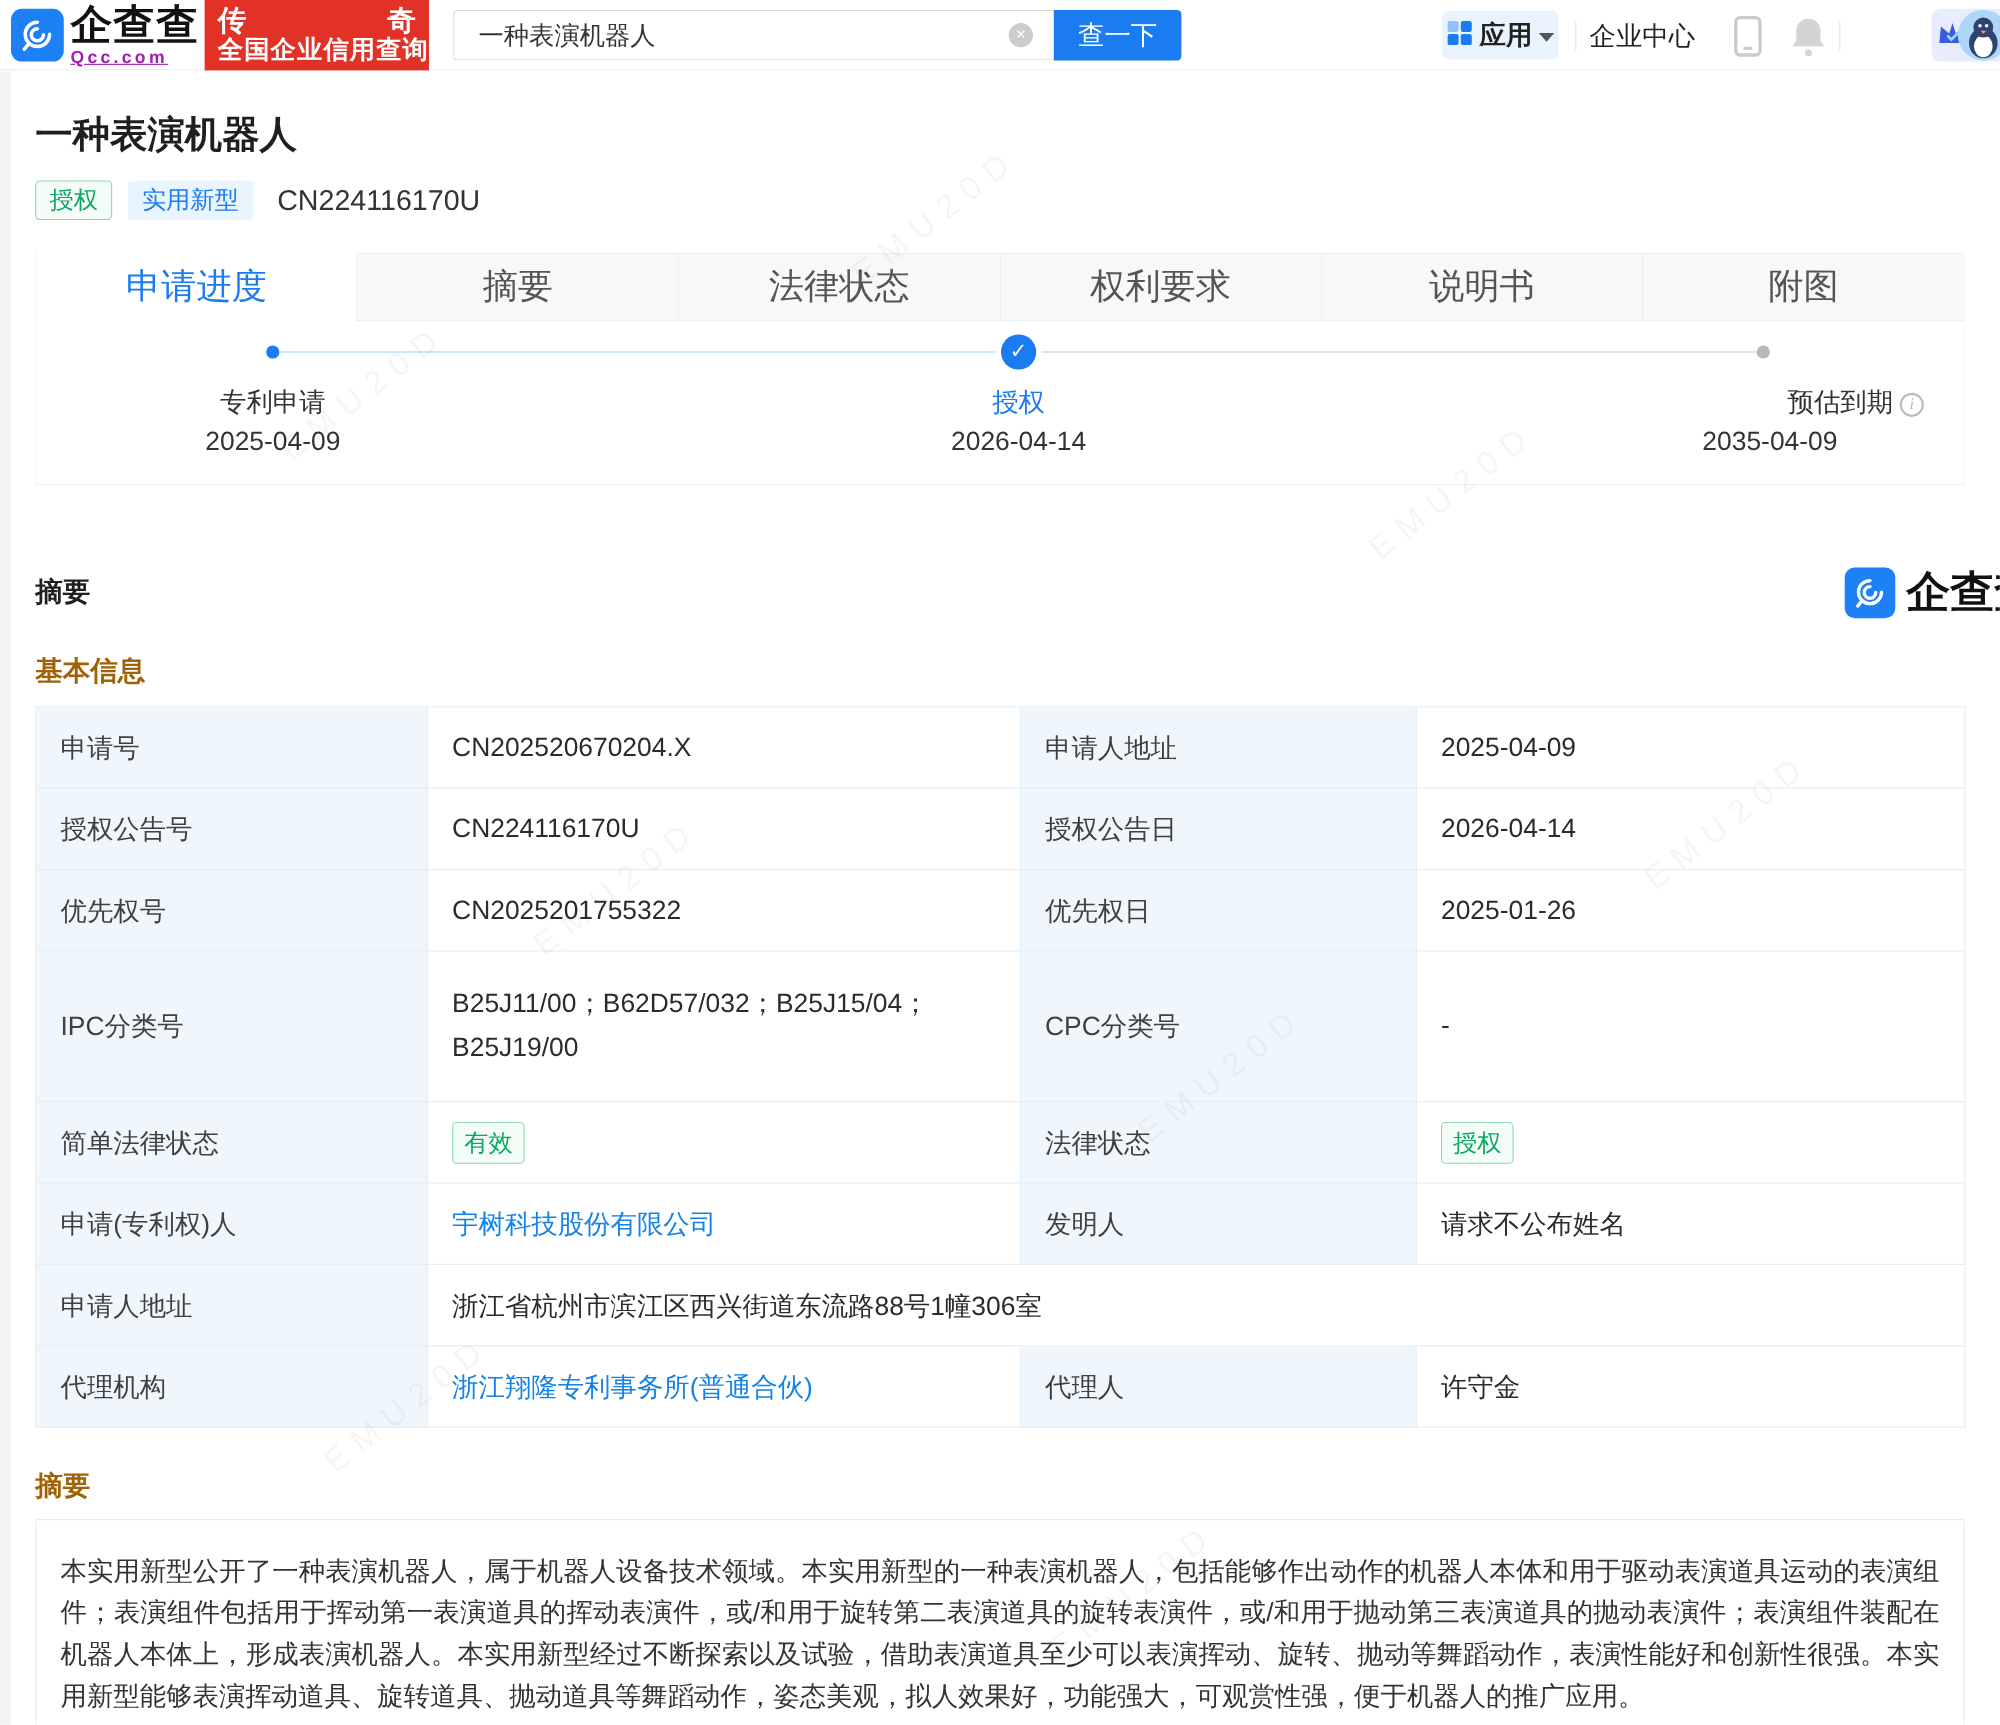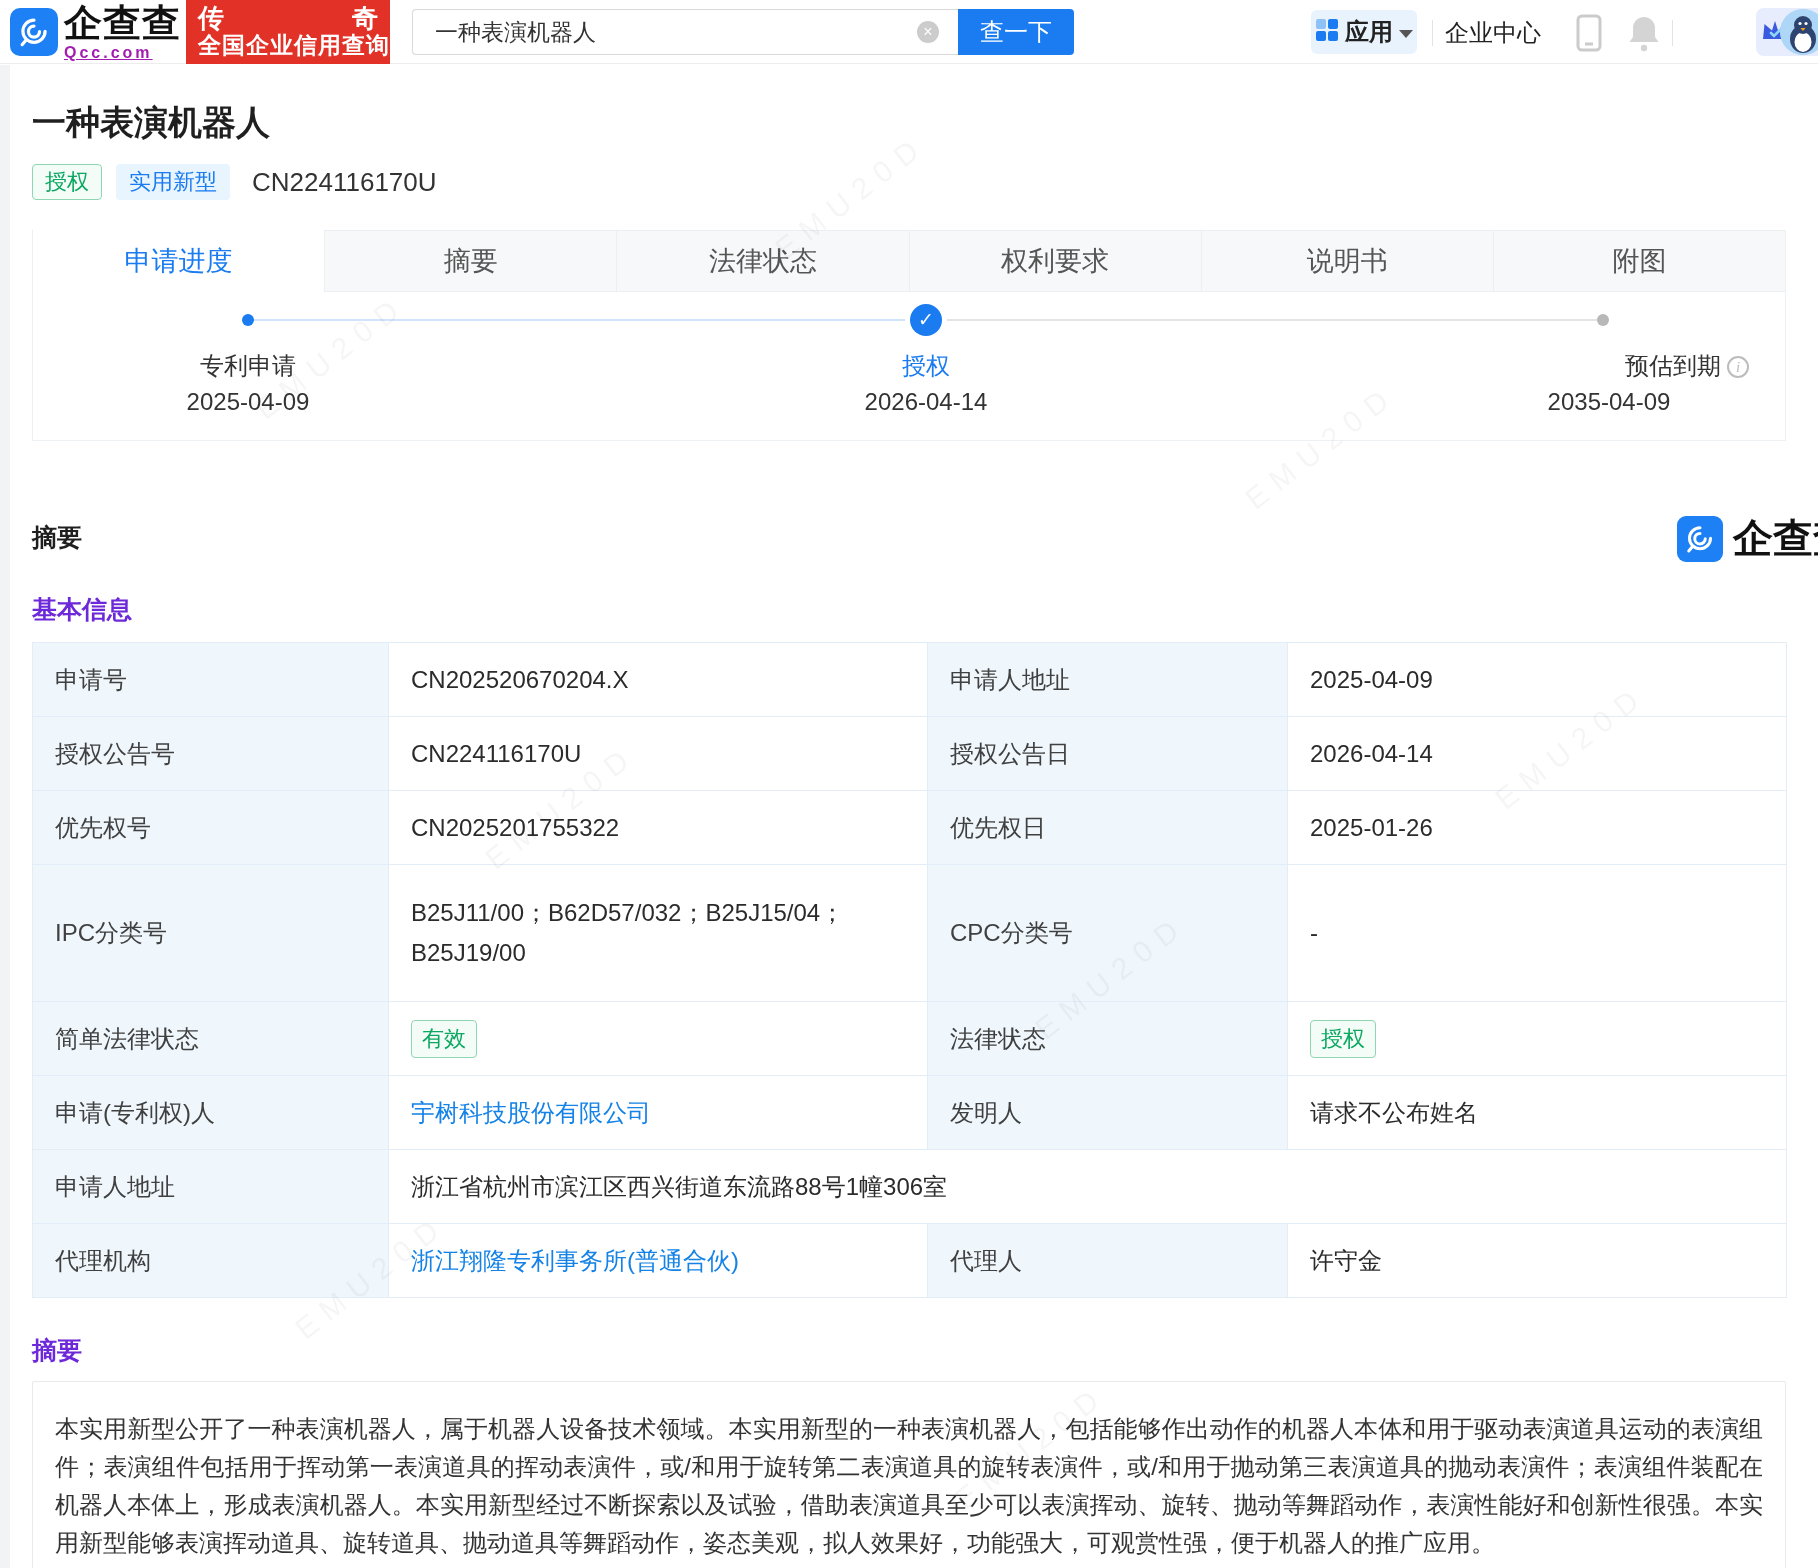--- a/index.html
+++ b/index.html
@@ -53,21 +53,21 @@
   .badge-row { margin:18px 0 0 32px; display:flex; align-items:center; gap:14px; }
   .tag { font-size:22px; padding:4px 12px; border-radius:4px; line-height:26px; }
   .tag-green { color:#0ca861; border:1px solid #8fd7b2; background:#f4fcf8; }
   .tag-blue  { color:#1a7cf0; background:#e8f4fe; border:1px solid transparent; }
   .pub-number { font-size:26px; color:#333; margin-left:8px; }
 
   
   .card { position:relative; margin:30px 32px 0; width:1754px; height:211px;
           border:1px solid #eef1f4; border-top:none; }
   .tabs { display:flex; height:62px; background:#f7f8f9; }
-  .tab { flex:1; display:flex; align-items:center; justify-content:center; font-size:27px; color:#555;
+  .tab { flex:1; display:flex; align-items:center; justify-content:center; font-size:32px; color:#555;
          border-left:1px solid #eceff2; border-bottom:1px solid #eceff2; border-top:1px solid #eceff2; cursor:pointer; }
   .tab:first-child { border-left:none; }
   .tab.active { background:#fff; color:#1a7cf0; border-bottom-color:#fff; border-top-color:#fff; }
   .timeline { position:relative; height:148px; background:#fff; }
   .tl-line { position:absolute; height:2px; top:27px; }
   .tl-line.blue { left:221px; width:656px; background:#cfe4fb; }
   .tl-line.gray { left:909px; width:655px; background:#e4e4e4; }
   .tl-dot { position:absolute; top:22px; width:12px; height:12px; border-radius:50%; }
   .tl-dot.blue { left:209px; background:#1a7cf0; }
   .tl-dot.gray { left:1564px; background:#b8b8b8; }
@@ -81,21 +81,21 @@
             color:#bcbcbc; font-size:15px; line-height:19px; text-align:center; vertical-align:2px;
             margin-left:6px; font-style:italic; font-family:"Liberation Serif",serif; cursor:pointer; }
 
   
   .sec-row { position:relative; margin-top:70px; height:52px; }
   h2.sec-head { position:absolute; left:32px; top:10px; font-size:25px; font-weight:bold; color:#1f1f1f; }
   .qcc-mark { position:absolute; left:1677px; top:0; display:flex; align-items:center; gap:10px; width:200px; }
   .qcc-mark .mini-logo { width:46px; height:46px; border-radius:9px; background:#1d80f5; flex:none;
                          display:flex; align-items:center; justify-content:center; }
   .qcc-mark .mk-txt { font-size:40px; font-weight:bold; color:#111; white-space:nowrap; }
-  h3.sub-head { margin:30px 0 0 32px; font-size:25px; font-weight:bold; color:#6d28d9; }
+  h3.sub-head { margin:30px 0 0 32px; font-size:25px; font-weight:bold; color:#a16207; }
 
   
   table.info { margin:16px 0 0 32px; width:1754px; border-collapse:collapse; table-layout:fixed; }
   table.info td { border:1px solid #e3edf7; font-size:24px; padding:16px 22px; vertical-align:middle; }
   td.lbl { background:#eff7fd; color:#404040; }
   td.val { color:#2b2b2b; }
   tr.r { height:74px; } tr.r-tall { height:106px; }
   td.val .cell-tag { display:inline-block; font-size:22px; padding:3px 10px; border-radius:4px; }
   a.cell-link { color:#1482e6; text-decoration:none; cursor:pointer; }
   .wrapv { line-height:40px; padding:12px 0; display:block; }

